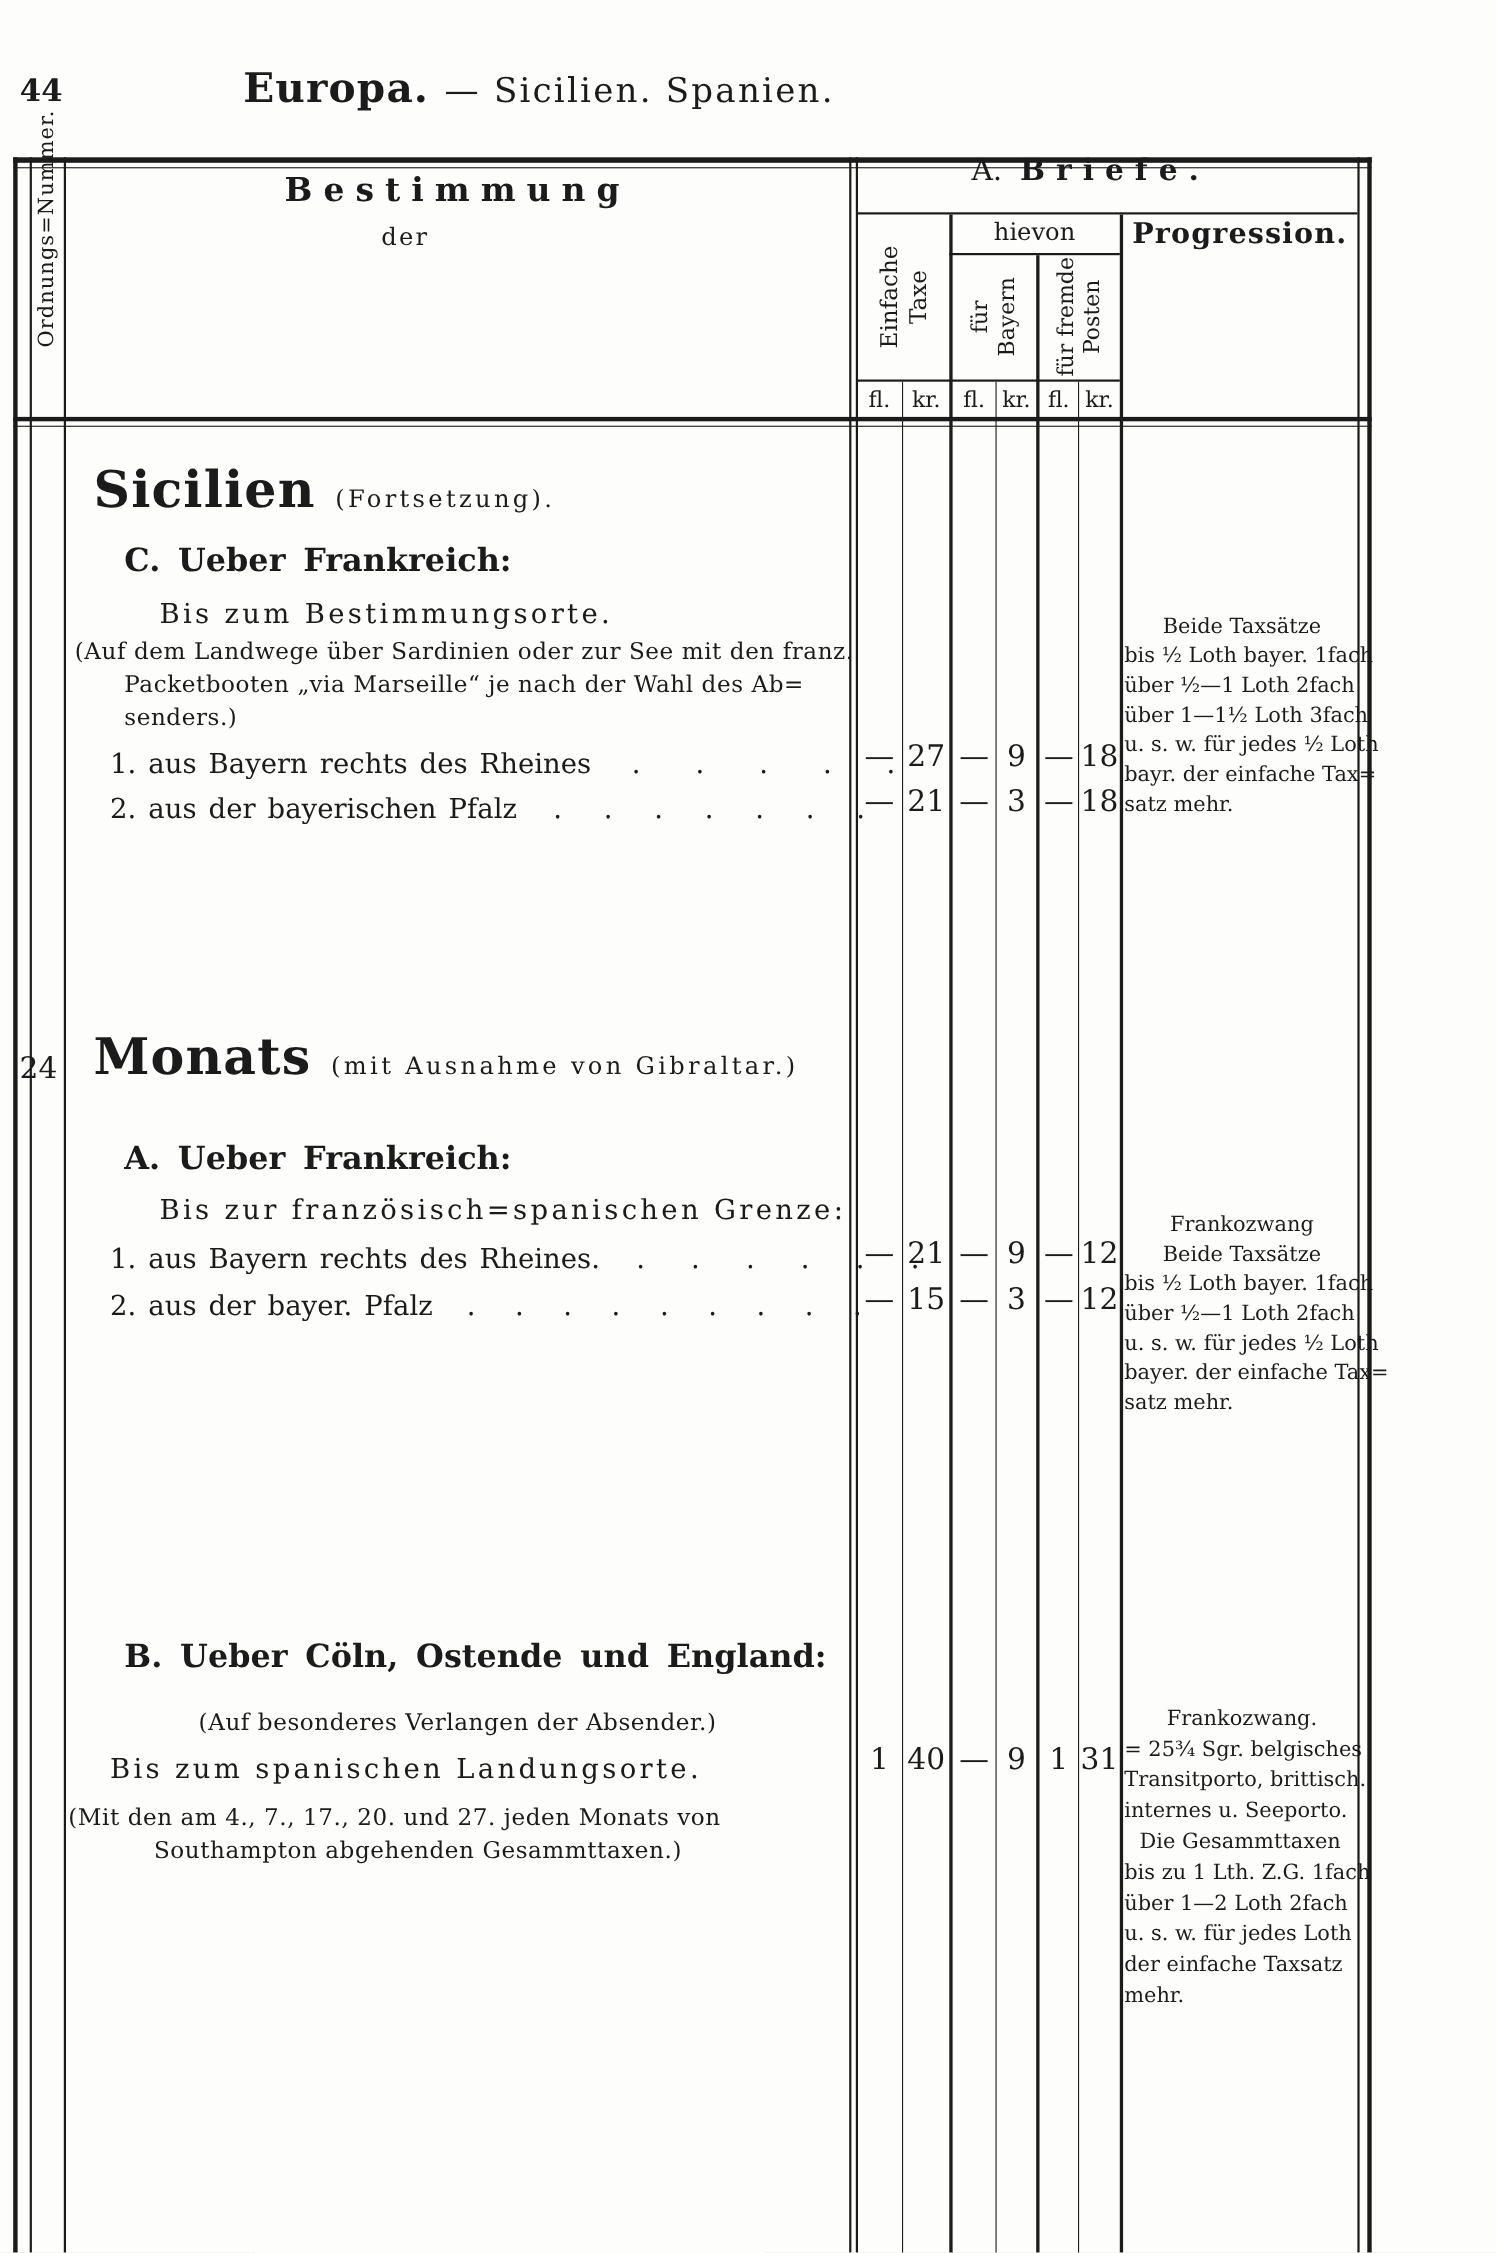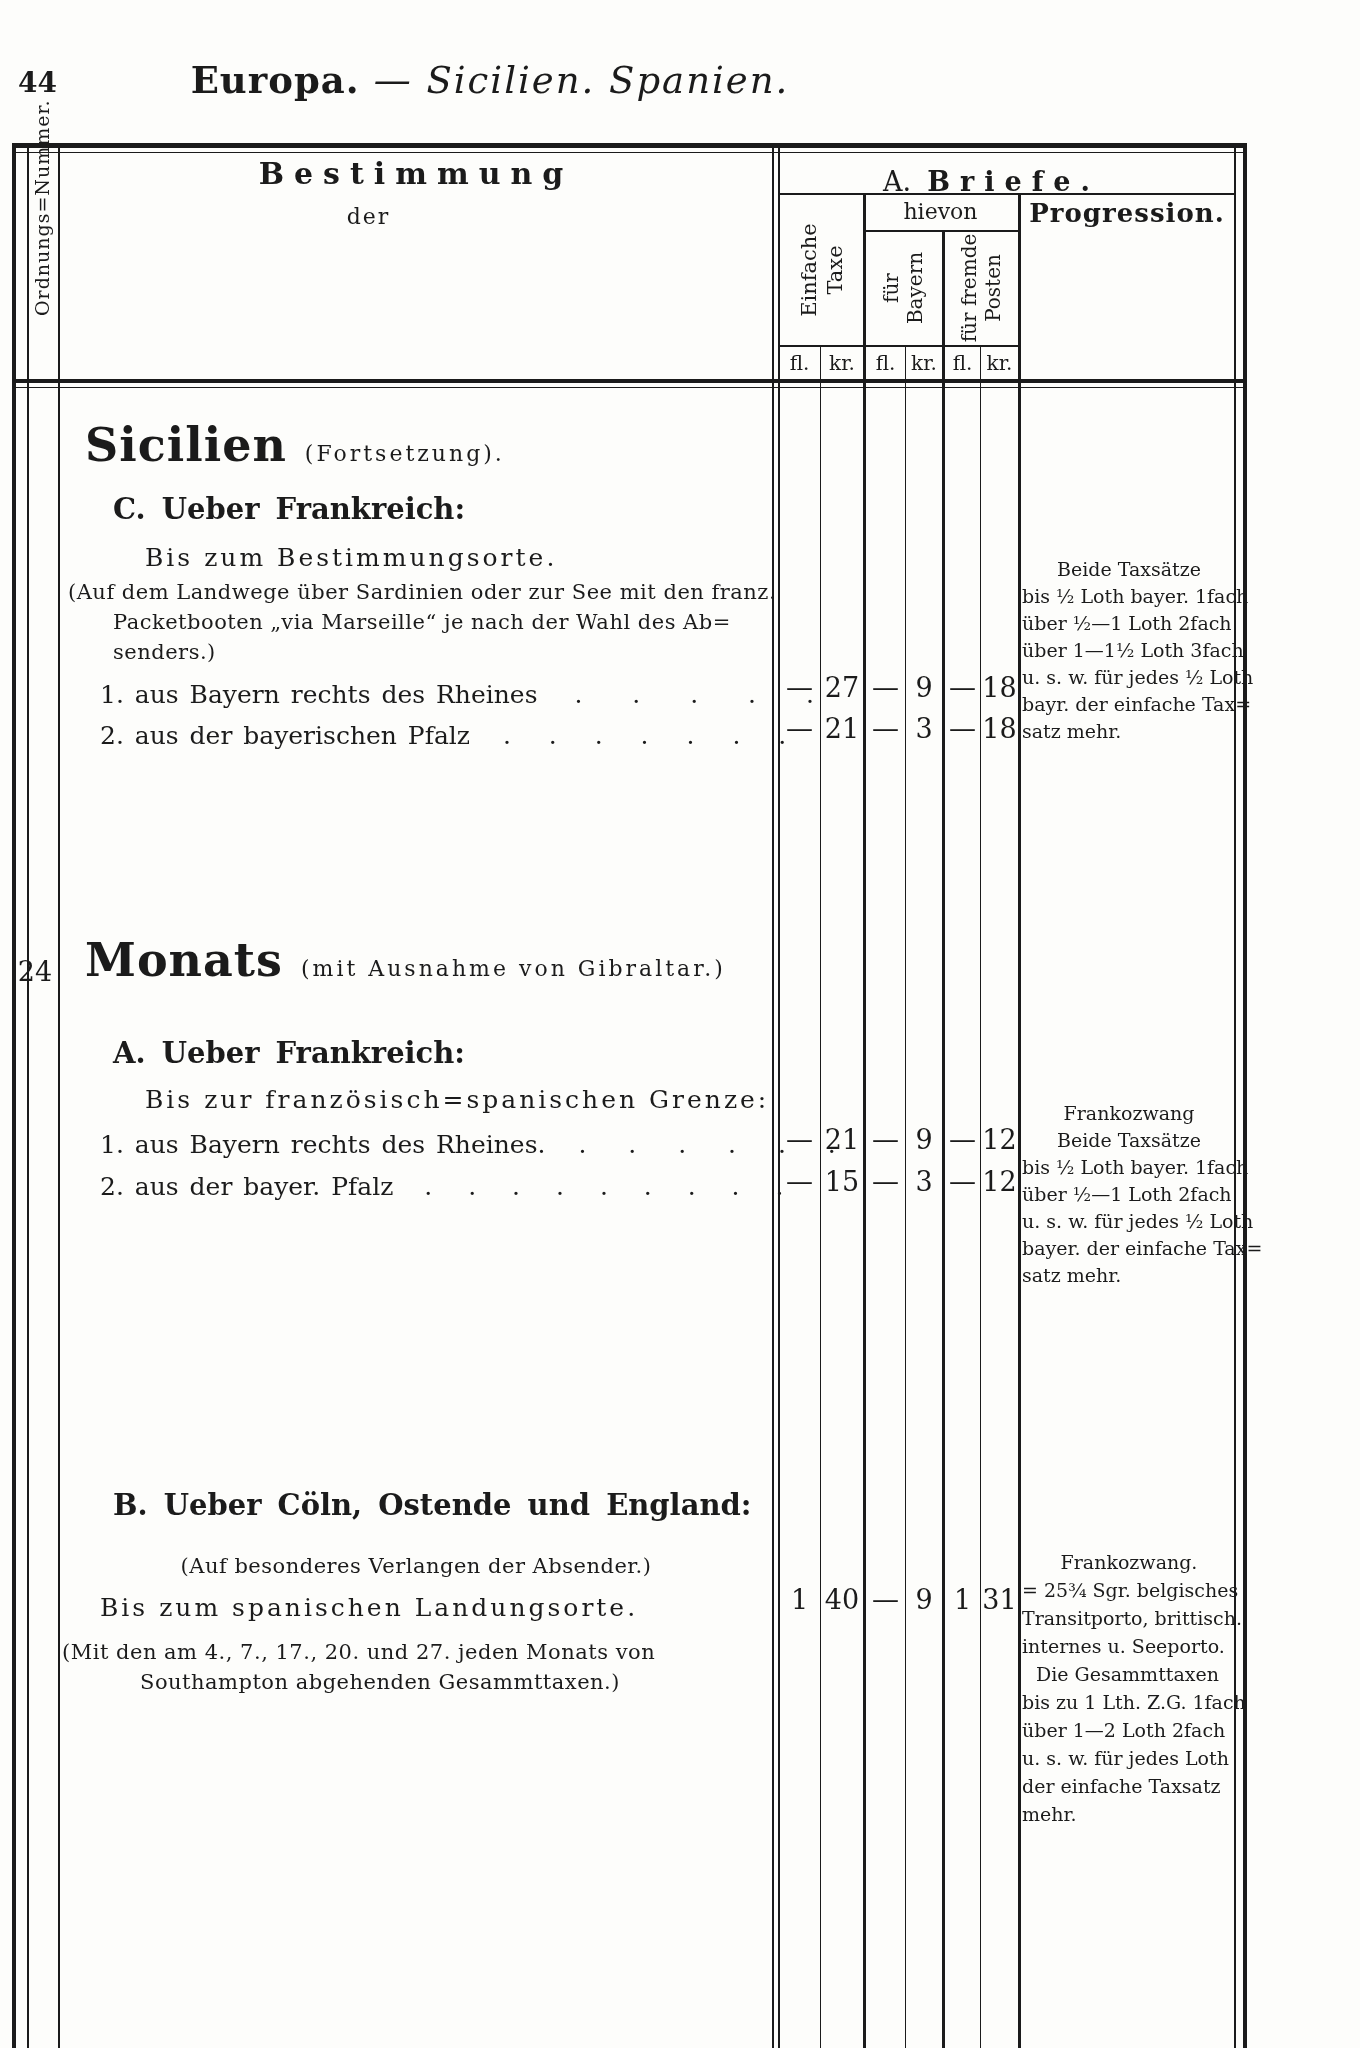--- a/index.html
+++ b/index.html
@@ -7,21 +7,21 @@
     position:relative;width:1360px;height:2048px;margin:0 auto;
     background:#fdfdfb;color:#1b1b1b;overflow:hidden;
     font-family:"DejaVu Serif","Liberation Serif",serif;
   }
   .abs{position:absolute;}
   .vl,.hl{position:absolute;background:#1b1b1b;}
   .center{text-align:center;}
   
   .pagenum{font-size:28px;font-weight:bold;}
   .title-bold{font-size:37px;font-weight:bold;letter-spacing:1px;}
-  .title-rest{font-size:37px;letter-spacing:2px;margin-left:14px;font-style:italic;}
+  .title-rest{font-size:31px;letter-spacing:2px;margin-left:14px;}
   
   .rotcell{position:absolute;}
   .rotinner{position:absolute;transform:rotate(-90deg);text-align:center;white-space:nowrap;}
   .ordnungs{font-size:19px;letter-spacing:1px;}
   .best1{font-size:30px;font-weight:bold;letter-spacing:10px;}
   .best2{font-size:22px;letter-spacing:2px;}
   .best3{font-size:28px;font-weight:bold;letter-spacing:3px;}
   .briefe-a{font-size:27px;}
   .briefe-l{font-size:27px;font-weight:bold;letter-spacing:10px;margin-left:16px;}
   .hievon{font-size:22px;}
@@ -80,21 +80,21 @@
   <div class="vl" style="left:1234px;top:143px;width:2px;height:1905px"></div>
   <div class="vl" style="left:1243px;top:143px;width:4px;height:1905px"></div>
 
   <div class="rotcell" style="left:27px;top:146px;width:31px;height:170px;">
     <div class="rotinner ordnungs" style="width:170px;height:24px;left:-69px;top:73px;">Ordnungs=Nummer.</div>
   </div>
 
   <div class="abs center best1" style="left:60px;top:156px;width:712px;">Bestimmung</div>
   <div class="abs center best2" style="left:60px;top:204px;width:617px;">der</div>
 
-  <div class="abs center" style="left:779px;top:166px;width:425px;">
+  <div class="abs center" style="left:779px;top:140px;width:425px;">
     <span class="briefe-a">A.</span><span class="briefe-l">Briefe.</span>
   </div>
   <div class="abs center hievon" style="left:863px;top:199px;width:155px;">hievon</div>
   <div class="abs center proghead" style="left:1020px;top:198px;width:214px;">Progression.</div>
 
   <div class="rotcell" style="left:779px;top:196px;width:84px;height:149px;">
     <div class="rotinner colrot" style="width:149px;height:52px;left:-32px;top:48px;">
       <div>Einfache</div>
       <div>Taxe</div>
     </div>

